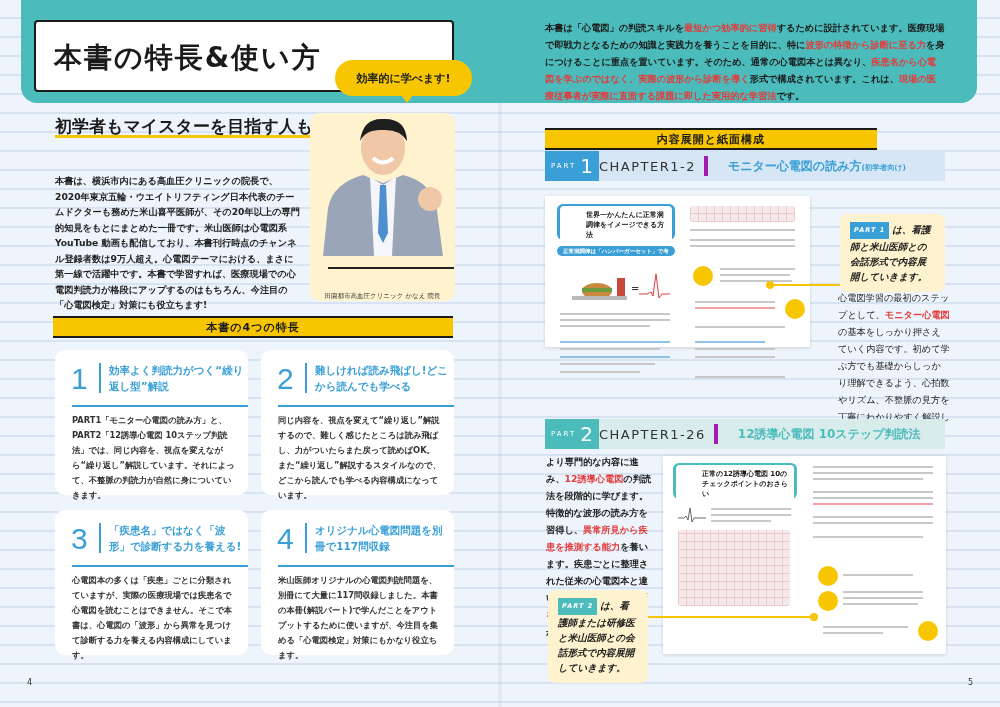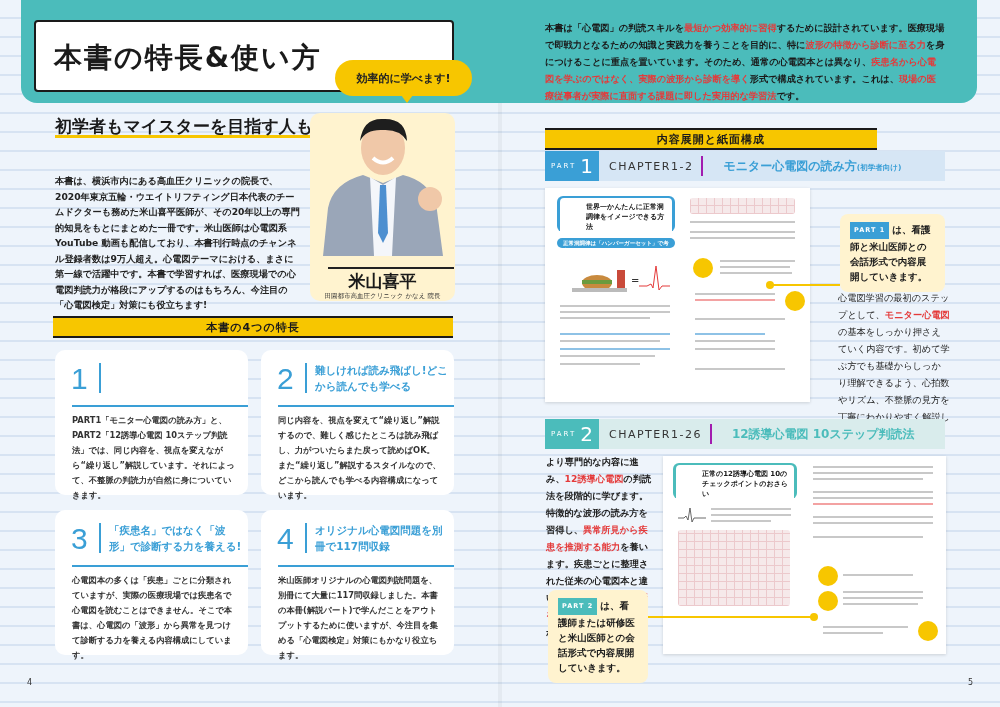--- a/index.html
+++ b/index.html
@@ -43,34 +43,34 @@
   .feature .fline { position: absolute; left: 3px; top: 55px; width: 176px; height: 2px; background: #3a9fd6; }
   .feature .fbody { position: absolute; left: 17px; top: 63px; width: 165px; font-size: 8.3px; line-height: 15px; color: #333; font-weight: bold; }
 
   .page-num { position: absolute; top: 678px; font-size: 8px; color: #333; }
 
   
   .part-bar { position: absolute; left: 545px; width: 400px; height: 30px; display: flex; align-items: center; }
   .part-tag { width: 54px; height: 30px; display: flex; align-items: center; justify-content: center; gap: 4px; color: #fff; }
   .part-tag .pl { font-size: 7px; letter-spacing: 2px; }
   .part-tag .pn { font-size: 20px; }
-  .part-chap { font-size: 11px; letter-spacing: 1.5px; color: #333; margin-left: 10px; padding-right: 8px; border-right: 2px solid #a21caf; height: 20px; display: flex; align-items: center; }
+  .part-chap { font-size: 13px; letter-spacing: 1.5px; color: #333; padding-right: 8px; border-right: 4px solid #a21caf; height: 20px; display: flex; align-items: center; }
   .part-name { margin-left: 20px; font-size: 12px; font-weight: bold; }
   .part-name small { font-size: 7.5px; font-weight: bold; }
 
   .spread-img { position: absolute; background: #fff; box-shadow: 0 1px 3px rgba(0,0,0,0.15); }
   .spread-img .mini-head { position: absolute; background: #3a9fd6; border-radius: 6px; }
   .spread-img .mini-title { position: absolute; background: #fff; border-radius: 4px; font-size: 7px; font-weight: bold; color: #1a1a1a; line-height: 10px; padding: 4px 4px 4px 26px; }
   .txtline { position: absolute; height: 2px; background: #c8c8c8; }
   .ecg-grid { position: absolute; background-color: #f6e9ea; background-image: repeating-linear-gradient(90deg, #ecc9cc 0 1px, transparent 1px 8px), repeating-linear-gradient(0deg, #ecc9cc 0 1px, transparent 1px 8px); border-radius: 3px; }
   .avatar-mini { position: absolute; width: 20px; height: 20px; border-radius: 50%; background: #f7c600; }
   .connector { position: absolute; height: 2px; background: #f7c600; }
   .dot { position: absolute; width: 8px; height: 8px; border-radius: 50%; background: #f7c600; }
 
-  .note-box { position: absolute; background: #fff3cf; border-radius: 8px; font-size: 9.5px; line-height: 15px; font-weight: bold; color: #1a1a1a; padding: 8px 10px; }
+  .note-box { position: absolute; background: #fff3cf; border-radius: 8px; font-size: 9.5px; line-height: 15px; font-weight: bold; color: #1a1a1a; padding: 8px 10px; font-style: italic; }
   .mini-tag { display: inline-block; color: #fff; font-size: 6.5px; padding: 1px 4px; letter-spacing: 1px; margin-right: 3px; vertical-align: 1px; }
   .side-body { position: absolute; font-size: 9.2px; line-height: 17px; color: #222; }
   .side-body.bold { font-weight: bold; }
 </style>
 </head>
 <body>
 
 <div class="spread">
   <div class="gutter"></div>
 
@@ -90,29 +90,29 @@
     <svg class="photo" viewBox="0 0 130 143">
       <path d="M5 143 L10 95 Q15 70 45 62 L65 70 L85 62 Q110 68 118 90 L125 143 Z" fill="#9aa6b8"></path>
       <path d="M52 64 L65 72 L78 64 L74 143 L56 143 Z" fill="#f4f6fa"></path>
       <path d="M62 72 L68 72 L70 120 L65 130 L60 120 Z" fill="#4d8fd0"></path>
       <ellipse cx="65" cy="35" rx="22" ry="27" fill="#f0c8a8"></ellipse>
       <path d="M42 28 Q45 5 65 6 Q88 5 89 28 Q82 16 65 17 Q48 16 42 28 Z" fill="#1e1e1e"></path>
       <path d="M55 45 Q65 54 75 45" stroke="#fff" stroke-width="4" fill="none"></path>
       <circle cx="112" cy="86" r="12" fill="#f0c8a8"></circle>
     </svg>
     <div class="photo-line"></div>
-    <div class="person-name">米山喜平</div>
     <div class="person-title">田園都市高血圧クリニック かなえ 院長</div>
   </div>
 
   <div class="yellow-bar" style="left:53px; top:316px; width:400px;">本書の4つの特長</div>
 
   <div class="feature" style="left:55px; top:350px;">
     <div class="num">1</div>
     <div class="vline"></div>
+    <div class="ftitle">効率よく判読力がつく“繰り返し型”解説</div>
     <div class="fline" style="left:17px;"></div>
     <div class="fbody">PART1「モニター心電図の読み方」と、PART2「12誘導心電図 10ステップ判読法」では、同じ内容を、視点を変えながら“繰り返し”解説しています。それによって、不整脈の判読力が自然に身についていきます。</div>
   </div>
   <div class="feature" style="left:261px; top:350px;">
     <div class="num">2</div>
     <div class="vline"></div>
     <div class="ftitle">難しければ読み飛ばし!どこから読んでも学べる</div>
     <div class="fline" style="left:17px;"></div>
     <div class="fbody">同じ内容を、視点を変えて“繰り返し”解説するので、難しく感じたところは読み飛ばし、力がついたらまた戻って読めばOK。また“繰り返し”解説するスタイルなので、どこから読んでも学べる内容構成になっています。</div>
   </div>
@@ -139,21 +139,21 @@
     <div class="part-tag" style="background:#3a9fd6;">
       <span class="pl">PART</span>
       <span class="pn">1</span>
     </div>
     <div class="part-chap">CHAPTER1-2</div>
     <div class="part-name" style="color:#3a9fd6;">
       <span>モニター心電図の読み方</span><small>(初学者向け)</small>
     </div>
   </div>
 
-  <div class="spread-img" style="left:545px; top:188px; width:265px; height:214px;">
+  <div class="spread-img" style="left:545px; top:196px; width:265px; height:151px;">
     <div class="mini-head" style="left:12px; top:8px; width:118px; height:36px;"></div>
     <div class="mini-title" style="left:15px; top:10px; width:112px;">世界一かんたんに正常洞調律をイメージできる方法</div>
     <div style="position:absolute; left:12px; top:50px; width:118px; height:10px; background:#3a9fd6; border-radius:5px; font-size:5.5px; color:#fff; padding:2px 6px; font-weight:bold;">正常洞調律は「ハンバーガーセット」で考える</div>
     <svg style="position:absolute; left:22px; top:70px;" width="105" height="40" viewBox="0 0 105 40">
       <ellipse cx="30" cy="25" rx="15" ry="8" fill="#c88a3e"></ellipse>
       <rect x="15" y="22" width="30" height="4" fill="#6a9b3e"></rect>
       <rect x="50" y="12" width="8" height="20" fill="#c94a3a"></rect>
       <rect x="5" y="30" width="55" height="4" fill="#bbb"></rect>
       <text x="64" y="26" font-size="10" fill="#333">=</text>
       <polyline points="72,28 80,28 84,26 86,30 89,8 92,32 95,28 103,28" fill="none" stroke="#e43a3a" stroke-width="1"></polyline>

